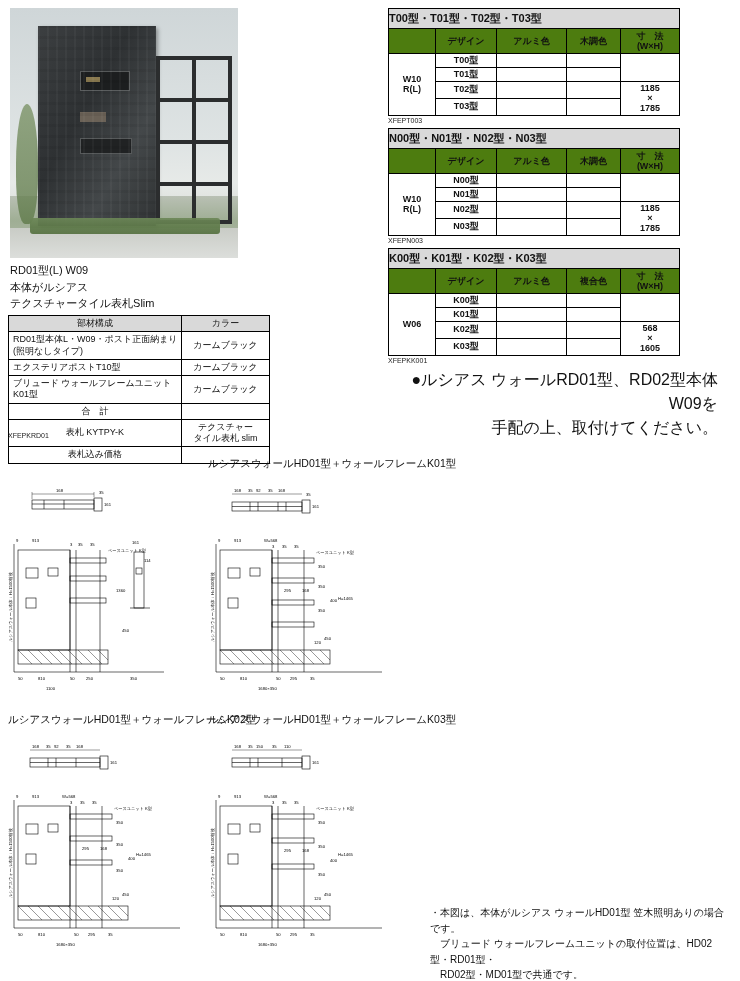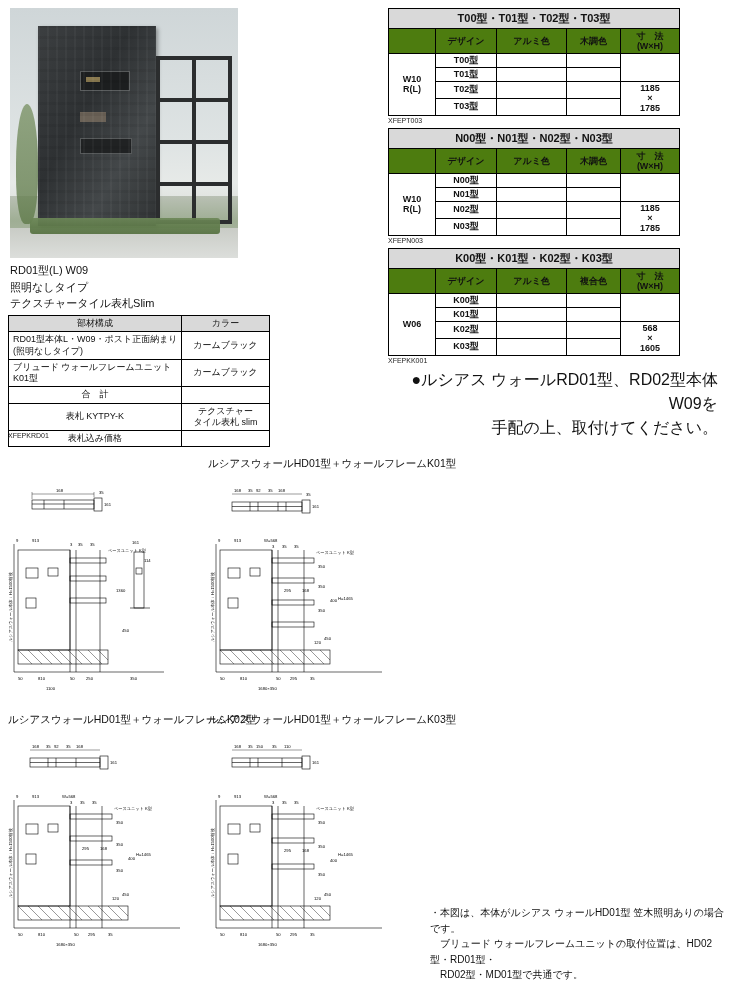--- a/index.html
+++ b/index.html
@@ -87,21 +87,21 @@
     border:1px solid #000;padding:2px 3px;line-height:1.25;
     font-weight:normal;text-align:center;vertical-align:middle;
   }
   .parts-table .hdr{background:#d9d9d9;font-weight:normal;}
   .parts-table .lbl{text-align:left;padding-left:4px;}
   .code{position:absolute;font-size:7px;color:#222;}
 
   
   .spec{position:absolute;width:292px;}
   .spec .title{
-    border:1px solid #000;background:#d9d9d9;text-align:center;
+    border:1px solid #000;background:#d9d9d9;
     font-weight:bold;font-size:11px;padding:2px 0;border-bottom:none;
   }
   .spec table{border-collapse:collapse;width:100%;font-size:9px;}
   .spec td,.spec th{
     border:1px solid #000;padding:1px 2px;text-align:center;
     font-weight:bold;vertical-align:middle;line-height:1.2;
   }
   .spec th{background:#4d7c0f;font-weight:bold;height:22px;}
   .spec .dim-head{font-size:8px;line-height:1.05;}
   .spec .rowlabel{width:42px;}
@@ -144,33 +144,37 @@
         <i class="h2"></i>
         <i class="h3"></i>
         <i class="h4"></i>
         <i class="h5"></i>
     </div>
     <div class="hedge"></div>
   </div>
 
   <div class="caption">
     <div>RD01型(L)  W09</div>
-    <div>照明なしタイプ</div>
+    <div>本体がルシアス</div>
     <div>テクスチャータイル表札Slim</div>
   </div>
 
   <table class="parts-table">
     <tbody>
         <tr>
       <th class="hdr" style="width:176px">部材構成</th>
       <th class="hdr" style="width:86px">カラー</th>
     </tr>
     <tr>
       <td class="lbl" style="white-space:pre-line">RD01型本体L・W09・ポスト正面納まり
 (照明なしタイプ)</td>
+      <td>カームブラック</td>
+    </tr>
+    <tr>
+      <td class="lbl">エクステリアポストT10型</td>
       <td>カームブラック</td>
     </tr>
     <tr>
       <td class="lbl">ブリュード ウォールフレームユニットK01型</td>
       <td>カームブラック</td>
     </tr>
     <tr>
       <td>合　計</td>
       <td></td>
     </tr>

